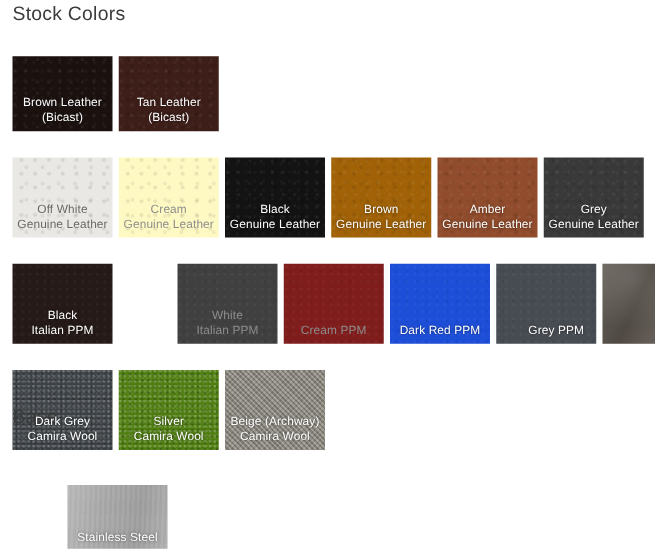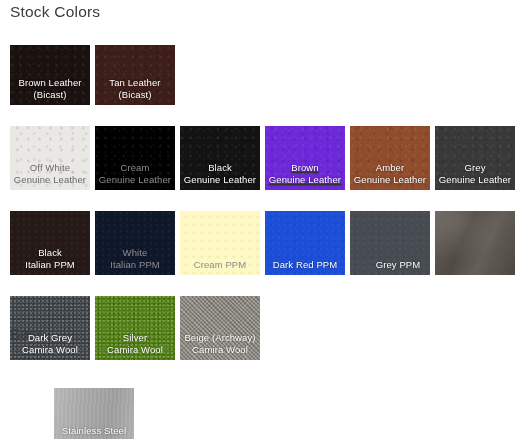--- a/index.html
+++ b/index.html
@@ -139,31 +139,31 @@
         <div class="swatch-label label-light">Tan Leather
 (Bicast)</div>
       </div>
     </div>
     <div class="swatch-row">
       <div class="swatch" style="background: rgb(233, 232, 228);">
         <div class="grain leather"></div>
         <div class="swatch-label label-dark">Off White
 Genuine Leather</div>
       </div>
-      <div class="swatch" style="background: #000000;">
+      <div class="swatch" style="background: #fef9c3;">
         <div class="grain leather"></div>
         <div class="swatch-label label-mid">Cream
 Genuine Leather</div>
       </div>
       <div class="swatch" style="background: rgb(19, 19, 19);">
         <div class="grain leather"></div>
         <div class="swatch-label label-light">Black
 Genuine Leather</div>
       </div>
-      <div class="swatch" style="background: #6d28d9; text-decoration: underline;">
+      <div class="swatch" style="background: #a16207;">
         <div class="grain leather"></div>
         <div class="swatch-label label-light">Brown
 Genuine Leather</div>
       </div>
       <div class="swatch" style="background: rgb(144, 76, 44);">
         <div class="grain leather"></div>
         <div class="swatch-label label-light">Amber
 Genuine Leather</div>
       </div>
       <div class="swatch" style="background: rgb(57, 57, 57);">
@@ -171,26 +171,26 @@
         <div class="swatch-label label-light">Grey
 Genuine Leather</div>
       </div>
     </div>
     <div class="swatch-row">
       <div class="swatch" style="background: rgb(37, 26, 23);">
         <div class="grain ppm"></div>
         <div class="swatch-label label-light">Black
 Italian PPM</div>
       </div>
-      <div class="swatch" style="background: #0f172a;">
+      <div class="swatch" style="background: #404040; margin-left: 47px;">
         <div class="grain ppm"></div>
         <div class="swatch-label label-mid">White
 Italian PPM</div>
       </div>
-      <div class="swatch" style="background: #fef9c3;">
+      <div class="swatch" style="background: #7f1d1d;">
         <div class="grain ppm"></div>
         <div class="swatch-label label-mid">Cream PPM</div>
       </div>
       <div class="swatch" style="background: #1d4ed8;">
         <div class="grain ppm"></div>
         <div class="swatch-label label-light">Dark Red PPM</div>
       </div>
       <div class="swatch" style="background: rgb(71, 75, 82); padding-left: 16px;">
         <div class="grain ppm"></div>
         <div class="swatch-label label-light">Grey PPM</div>

